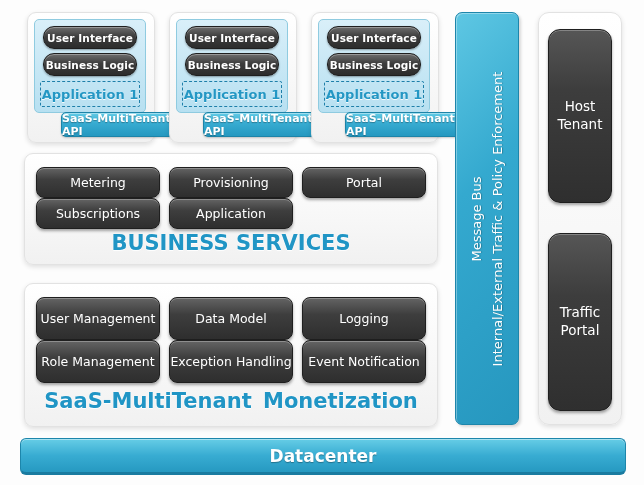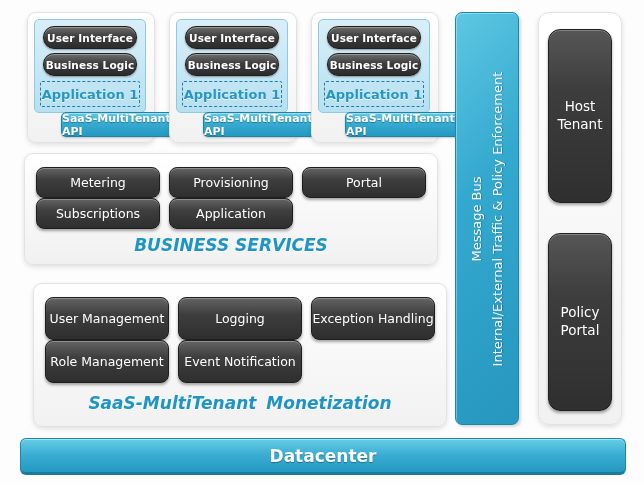--- a/index.html
+++ b/index.html
@@ -53,32 +53,31 @@
     position:absolute; left:5px; bottom:5px; width:114px; height:23px;
     border-radius:5px; font-size:11px; font-weight:bold;
     display:flex; align-items:center; justify-content:center;
     text-shadow:0 1px 1px rgba(0,0,0,0.3);
     box-shadow:inset 0 1px 0 rgba(255,255,255,0.4), 0 1px 2px rgba(0,0,0,0.2);
     margin-left:28px;
   }
 
   
   .section-business { left:24px; top:153px; width:412px; height:110px; }
-  .section-arch     { left:24px; top:283px; width:412px; height:142px;margin-left:9px; }
+  .section-arch     { left:24px; top:283px; width:412px; height:142px; }
   .btn-grid {
     position:absolute; left:11px; top:13px;
     display:grid; grid-template-columns:repeat(3,122px); gap:0 11px;
   }
   .svc-btn  { width:122px; height:29px; font-size:12.5px; }
   .arch-btn { width:122px; height:41px; font-size:12.5px; line-height:1.25; }
   .section-title {
     position:absolute; left:0; right:0; text-align:center;
-    font-size:17px; font-weight:bold; color:#2095c5;
+    font-size:21px; font-weight:bold; color:#2095c5;
     text-shadow:0 1px 0 rgba(255,255,255,0.9), 0 0 2px rgba(255,255,255,0.8);
-    font-style:italic;
   }
   .section-business .section-title { bottom:9px; }
   .section-arch     .section-title { bottom:13px; word-spacing:4px; }
 
   
   .message-bus {
     position:absolute; left:455px; top:12px; width:62px; height:411px;
     border-radius:7px;
     background:linear-gradient(135deg,#5ec7e3 0%,#34a9cf 40%,#2697bf 100%);
     border:1px solid #1d86ab;
@@ -151,37 +150,38 @@
       <div class="dark-btn svc-btn">Portal</div>
       <div class="dark-btn svc-btn">Subscriptions</div>
       <div class="dark-btn svc-btn">Application</div>
     </div>
     <div class="section-title">BUSINESS SERVICES</div>
   </div>
 
   <div class="panel-white section-arch">
     <div class="btn-grid">
       <div class="dark-btn arch-btn">User Management</div>
+      <div class="dark-btn arch-btn">Data Model</div>
       <div class="dark-btn arch-btn">Logging</div>
+      <div class="dark-btn arch-btn">Role Management</div>
       <div class="dark-btn arch-btn">Exception Handling</div>
-      <div class="dark-btn arch-btn">Role Management</div>
       <div class="dark-btn arch-btn">Event Notification</div>
     </div>
     <div class="section-title">SaaS-MultiTenant Monetization</div>
   </div>
 
   <div class="message-bus">
     <div class="bus-label">
       <div>Message Bus</div>
       <div>Internal/External Traffic &amp; Policy Enforcement</div>
     </div>
   </div>
 
   <div class="panel-white portals">
     <div class="dark-btn portal-box portal-host">Host Tenant</div>
-    <div class="dark-btn portal-box portal-tenant">Policy Portal</div>
+    <div class="dark-btn portal-box portal-tenant">Traffic Portal</div>
   </div>
 
   <div class="datacenter">
     <span>Datacenter</span>
   </div>
 
 </div>
 
 </body></html>

